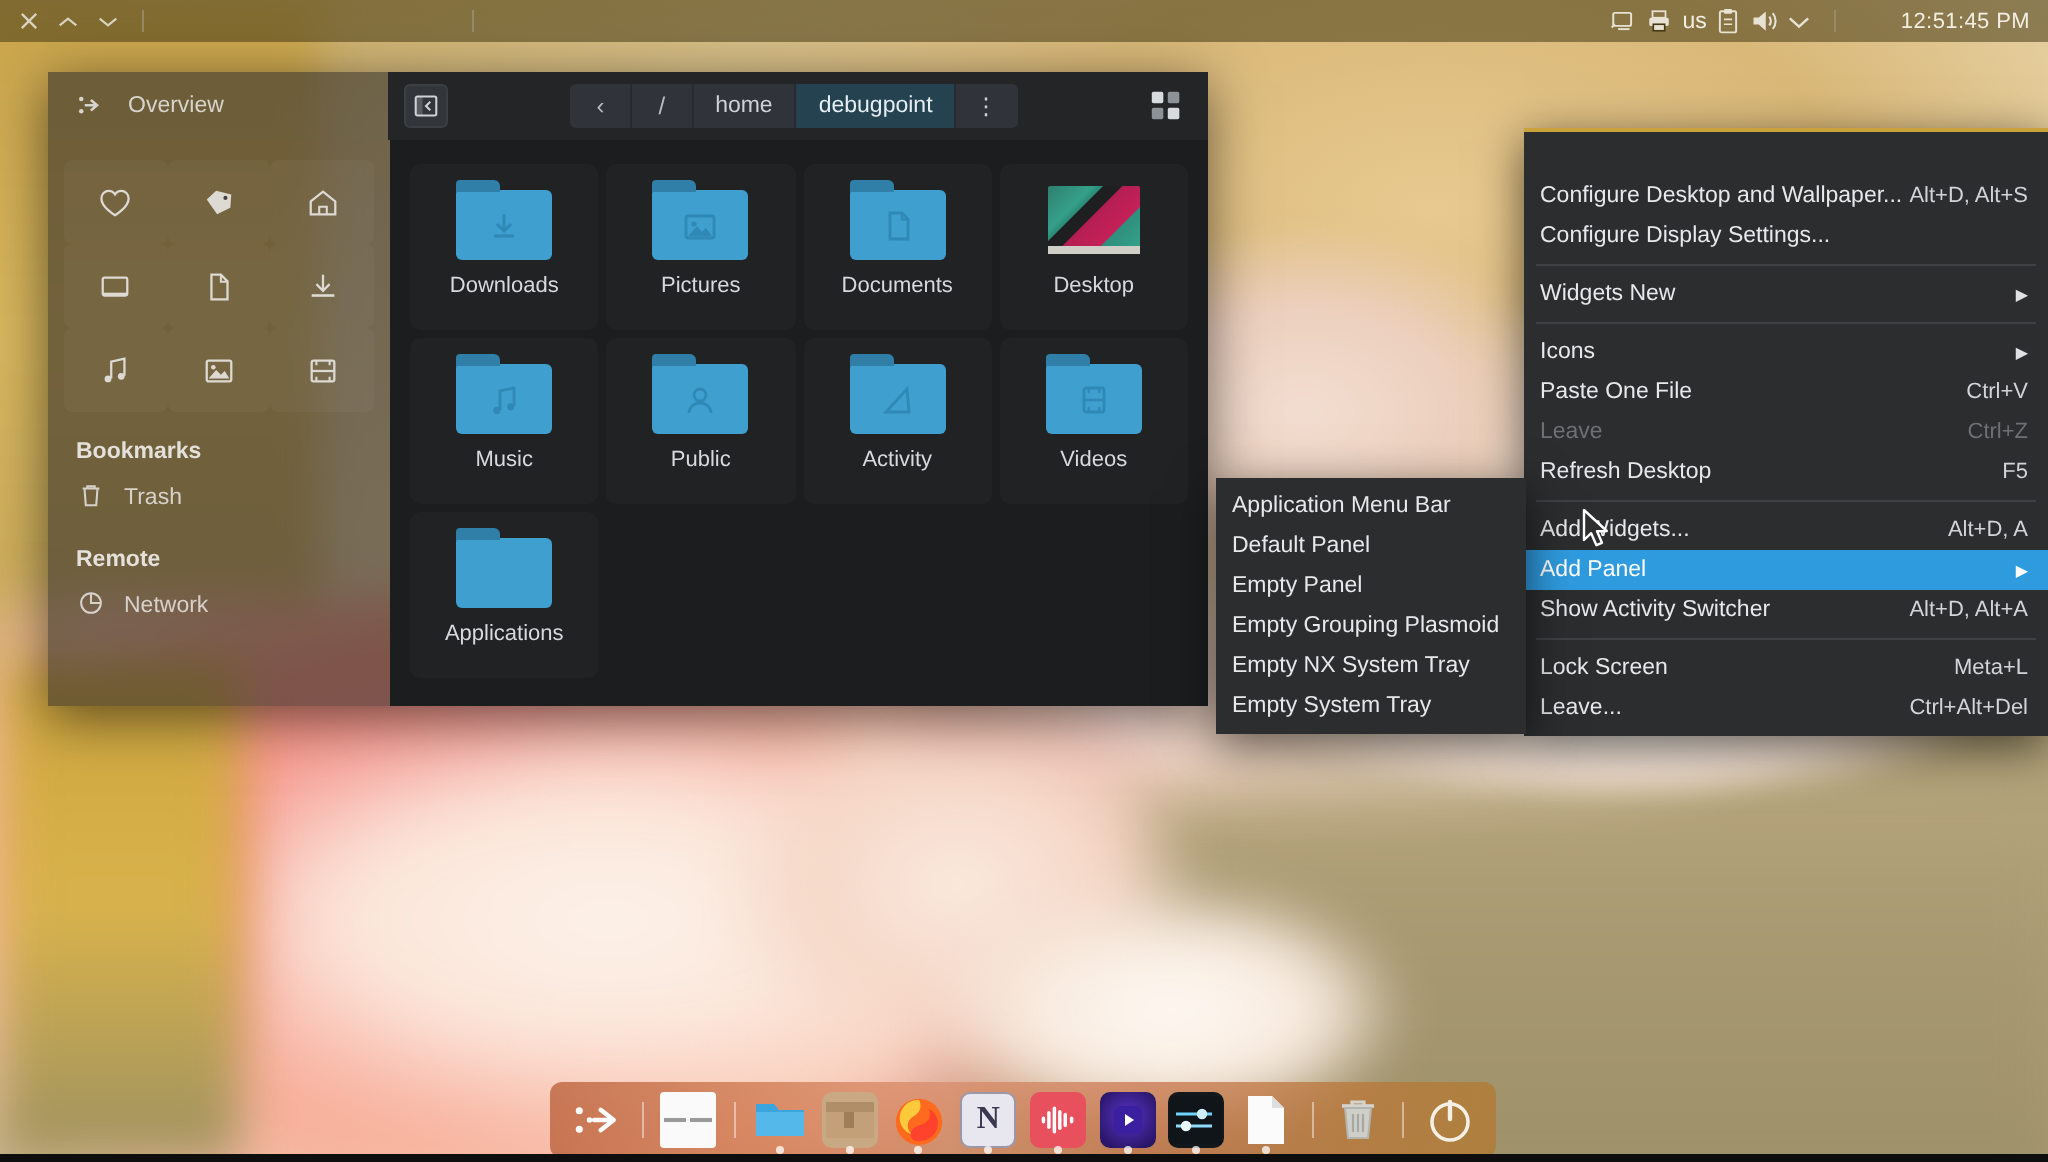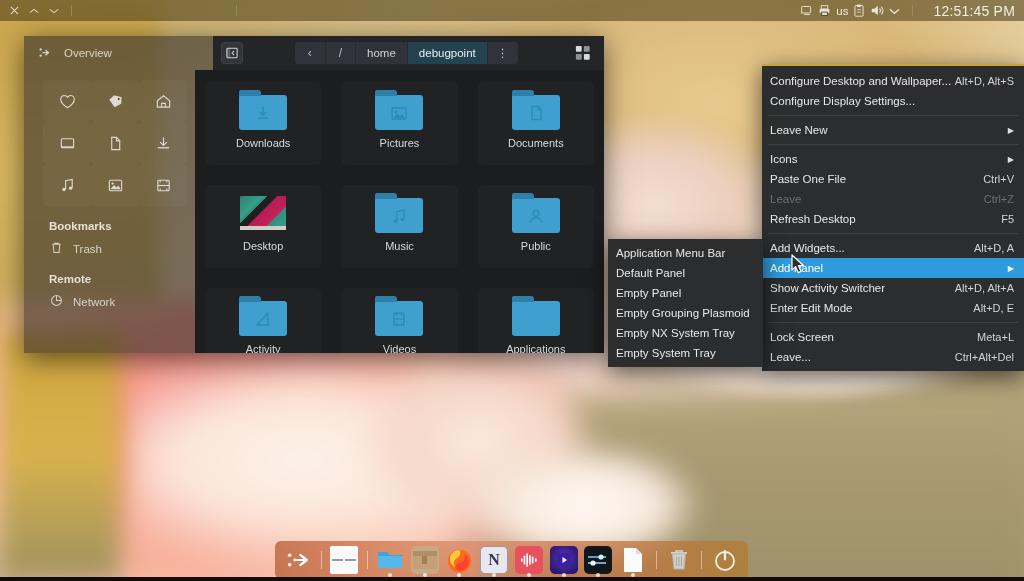--- a/index.html
+++ b/index.html
@@ -80,33 +80,33 @@
     background:rgba(70,58,22,0.55);
     display:flex;align-items:center;
     color:#e7e2d4;font-size:11px;
     z-index:60;
   }
   .tp-left{display:flex;align-items:center;gap:0px;padding-left:4px;}
   .tp-btn{width:20px;height:21px;display:flex;align-items:center;justify-content:center;color:#d8d2c0;font-size:11px;line-height:1;}
   .tp-sep{width:1px;height:11px;background:#9b9070;margin:0 7px;opacity:.8;}
   .tp-right{margin-left:auto;display:flex;align-items:center;gap:5px;padding-right:9px;}
   .tp-ico{display:flex;align-items:center;justify-content:center;color:#e7e2d4;}
-  .tp-time{font-size:14px;color:#f2eee2;letter-spacing:.2px;margin-left:8px;}
+  .tp-time{font-size:11px;color:#f2eee2;letter-spacing:.2px;margin-left:20px;}
   .tp-kbd{font-size:11.5px;color:#f2eee2;}
 
   
   #dolphin{
     position:absolute;left:24px;top:36px;width:580px;height:317px;
     display:flex;flex-direction:column;
     box-shadow:0 6px 26px rgba(0,0,0,.55);
     z-index:20;overflow:hidden;
   }
   .dw-top{display:flex;height:34px;flex:0 0 34px;}
   .dw-places-head{
-    width:189px;background:rgba(50,46,42,0.62);
+    width:170px;background:rgba(50,46,42,0.62);
     display:flex;align-items:center;gap:12px;padding-left:14px;box-sizing:border-box;
   }
   .dw-overview-ico{width:14px;height:14px;position:relative;}
   .dw-overview-label{font-size:11.5px;color:#d8d4cd;}
   .dw-toolbar{
     flex:1;background:#232527;display:flex;align-items:center;padding:0 8px;gap:6px;box-sizing:border-box;
   }
   .tb-sq{
     width:22px;height:22px;border-radius:3px;background:#32363a;
     display:flex;align-items:center;justify-content:center;color:#cfd3d6;font-size:11px;
@@ -120,35 +120,35 @@
   .crumb.ico{padding:0 13px;font-size:12px;color:#b9bec3;}
   .crumb.active{background:#24424f;color:#e4eef3;}
   .crumb.dots{padding:0 9px;letter-spacing:1px;}
   .crumb:first-child{border-radius:3px 0 0 3px;}
   .crumb:last-child{border-radius:0 3px 3px 0;border-right:none;}
   .tb-right{width:26px;height:26px;display:flex;align-items:center;justify-content:center;}
 
   .dw-body{flex:1;display:flex;min-height:0;}
   .dw-places{
     width:171px;flex:0 0 171px;background:rgba(46,42,38,0.60);
-    padding:8px 0 0 11px;box-sizing:border-box;color:#d6d2cb;
+    padding:8px 0 0 0;box-sizing:border-box;color:#d6d2cb;
   }
   .place-grid{display:grid;grid-template-columns:repeat(3,1fr);gap:0px;padding:2px 8px 0 8px;}
   .place-cell{
     height:42px;display:flex;align-items:center;justify-content:center;border-radius:4px;
     background:rgba(255,255,255,0.035);
     color:#ddd9d3;
   }
   .place-cell svg{display:block;}
   .sect-title{font-size:11.5px;font-weight:bold;color:#e4e0da;padding:14px 0 6px 14px;}
   .place-row{display:flex;align-items:center;gap:10px;padding:3px 0 3px 15px;font-size:11.5px;color:#d6d2cb;}
   .place-row svg{flex:0 0 auto;}
 
   .dw-view{flex:1;background:#1b1d1f;padding:10px 8px;box-sizing:border-box;overflow:hidden;}
-  .icon-grid{display:grid;grid-template-columns:repeat(3,1fr);gap:16px;}
+  .icon-grid{display:grid;grid-template-columns:repeat(4,1fr);gap:0px;}
   .f-item{
     height:83px;border-radius:5px;display:flex;flex-direction:column;align-items:center;justify-content:flex-start;
     padding-top:8px;box-sizing:border-box;background:#202224;margin:2px;
   }
   .f-icon{width:48px;height:40px;position:relative;}
   .folder{
     position:absolute;left:0;top:5px;width:48px;height:35px;background:#3fa0d0;border-radius:2px 3px 3px 3px;
   }
   .folder:before{
     content:"";position:absolute;left:0;top:-5px;width:22px;height:6px;background:#2f7fa8;border-radius:2px 3px 0 0;
@@ -162,21 +162,21 @@
   .desk-bar{position:absolute;left:1px;top:33px;width:46px;height:4px;background:#cfcfc8;}
 
   
   #ctx{
     position:absolute;left:762px;top:64px;width:262px;
     background:#2b2d2f;color:#e6e8ea;
     border-top:2px solid #caa23a;
     font-size:11.5px;
     z-index:50;
     box-shadow:0 6px 22px rgba(0,0,0,.6);
-    padding:5px 0 4px 0;box-sizing:border-box;
+    padding:22px 0 4px 0;box-sizing:border-box;
   }
   .ctx-item{
     height:20px;display:flex;align-items:center;padding:0 10px 0 8px;box-sizing:border-box;
     color:#e6e8ea;position:relative;
   }
   .ctx-item .lbl{white-space:nowrap;}
   .ctx-item .acc{margin-left:auto;color:#d2d5d8;font-size:11px;}
   .ctx-item .arw{margin-left:auto;font-size:8px;color:#dfe2e5;}
   .ctx-item.disabled .lbl,.ctx-item.disabled .acc{color:#6d7174;}
   .ctx-item.sel{background:#2f9bdf;color:#ffffff;}
@@ -540,21 +540,21 @@
     <span class="lbl">Configure Desktop and Wallpaper...</span>
     <span class="acc">Alt+D, Alt+S</span>
   </div>
   <div class="ctx-item">
     <span class="lbl">Configure Display Settings...</span>
   </div>
 
   <div class="ctx-sep"></div>
 
   <div class="ctx-item">
-    <span class="lbl">Leave New</span>
+    <span class="lbl">Widgets New</span>
     <span class="arw">▶</span>
   </div>
 
   <div class="ctx-sep"></div>
 
   <div class="ctx-item">
     <span class="lbl">Icons</span>
     <span class="arw">▶</span>
   </div>
   <div class="ctx-item">
@@ -576,24 +576,20 @@
     <span class="lbl">Add Widgets...</span>
     <span class="acc">Alt+D, A</span>
   </div>
   <div class="ctx-item sel">
     <span class="lbl">Add Panel</span>
     <span class="arw">▶</span>
   </div>
   <div class="ctx-item">
     <span class="lbl">Show Activity Switcher</span>
     <span class="acc">Alt+D, Alt+A</span>
-  </div>
-  <div class="ctx-item">
-    <span class="lbl">Enter Edit Mode</span>
-    <span class="acc">Alt+D, E</span>
   </div>
 
   <div class="ctx-sep"></div>
 
   <div class="ctx-item">
     <span class="lbl">Lock Screen</span>
     <span class="acc">Meta+L</span>
   </div>
   <div class="ctx-item">
     <span class="lbl">Leave...</span>

